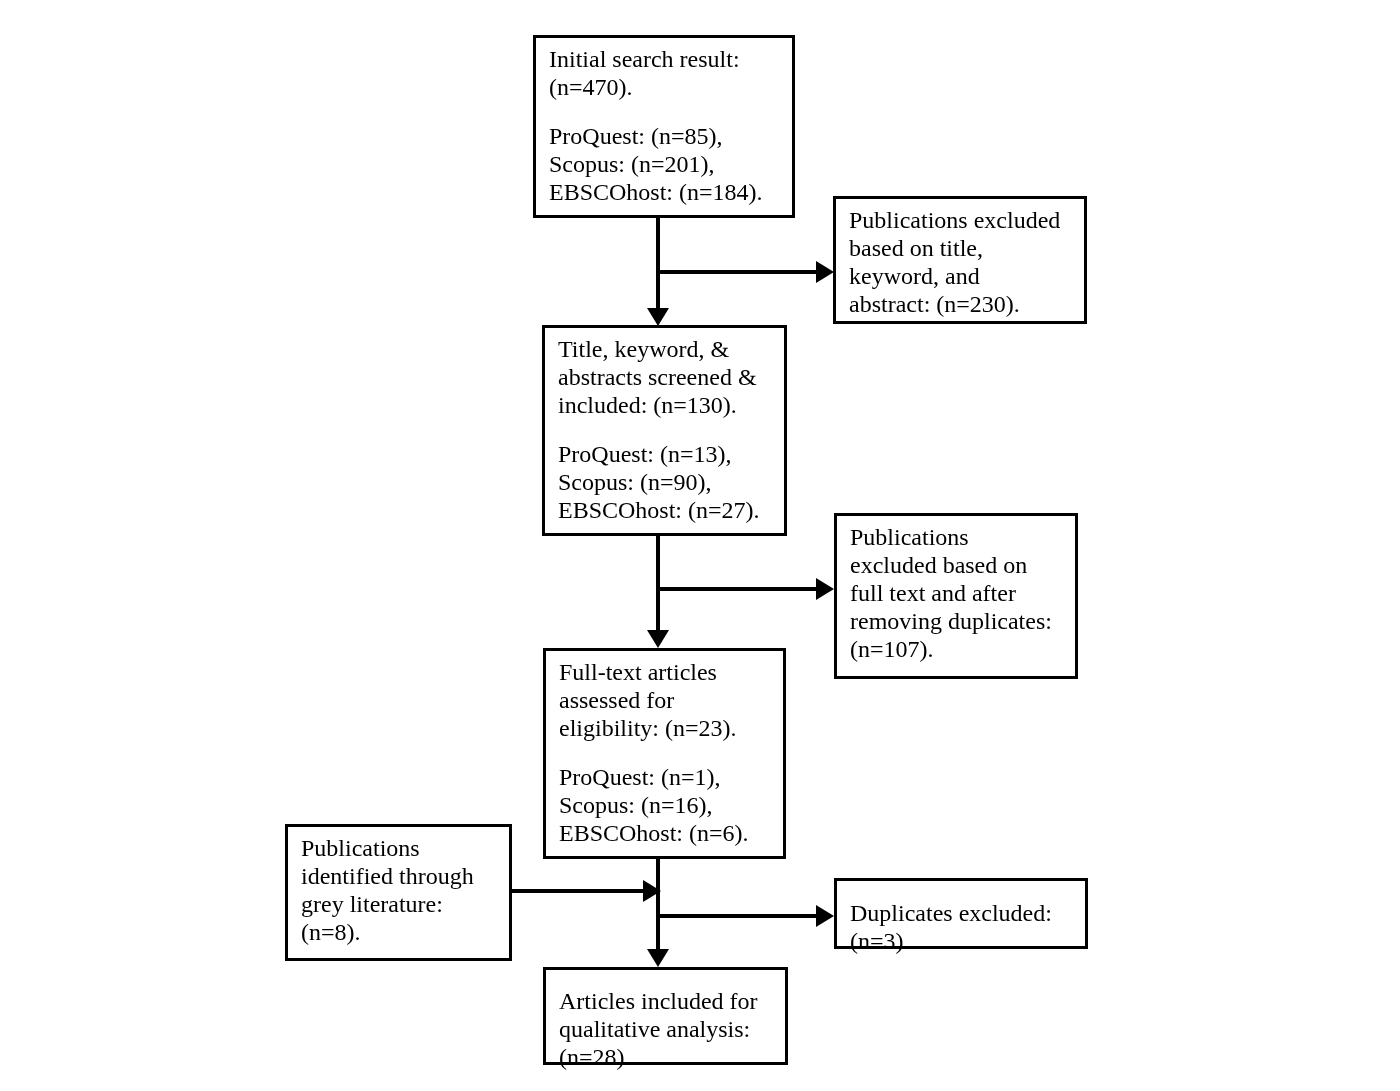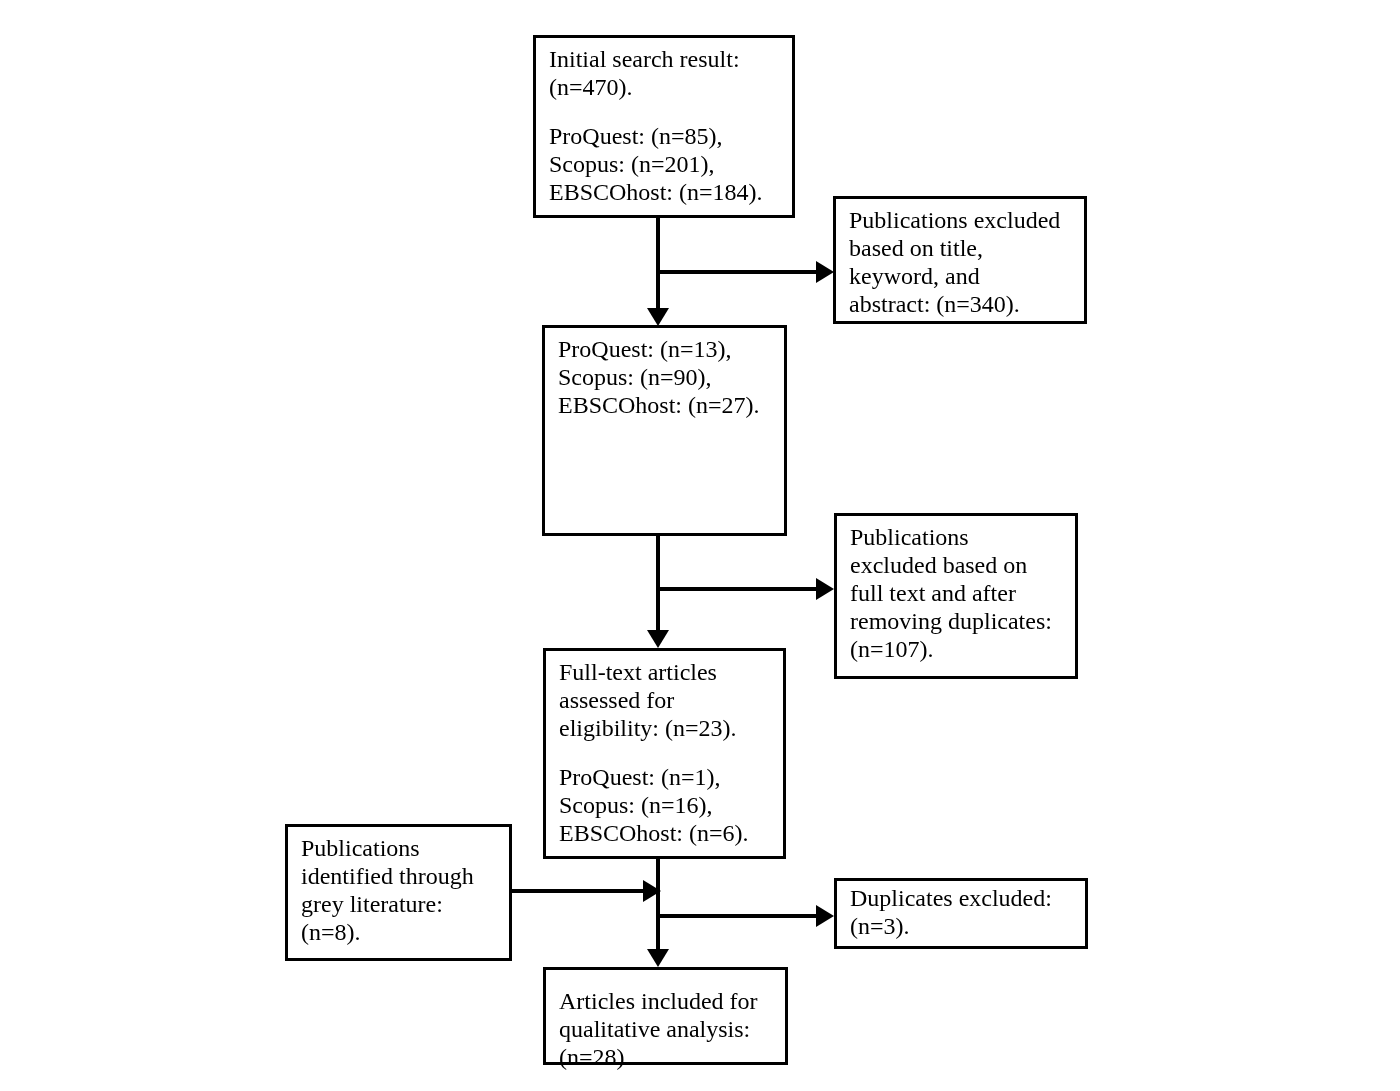--- a/index.html
+++ b/index.html
@@ -40,21 +40,21 @@
   .flowbox p + p {
     margin-top: 21px;
   }
   
   .b-initial   { left: 533px; top: 35px;  width: 262px; height: 183px; }
   .b-excl-tka  { left: 833px; top: 196px; width: 254px; height: 128px; }
   .b-screened  { left: 542px; top: 325px; width: 245px; height: 211px; }
   .b-excl-ft   { left: 834px; top: 513px; width: 244px; height: 166px; }
   .b-fulltext  { left: 543px; top: 648px; width: 243px; height: 211px; }
   .b-grey      { left: 285px; top: 824px; width: 227px; height: 137px; }
-  .b-dup       { left: 834px; top: 878px; width: 254px; height: 71px; padding-top: 3px; }
+  .b-dup       { left: 834px; top: 878px; width: 254px; height: 71px; padding-top: 18px; }
   .b-included  { left: 543px; top: 967px; width: 245px; height: 98px; padding-top: 17px; }
 
   .connectors line {
     stroke: #000000;
     stroke-width: 4;
   }
   .connectors polygon {
     fill: #000000;
     stroke: none;
   }
@@ -107,24 +107,27 @@
 (n=470).</p>
     <p>ProQuest: (n=85),
 Scopus: (n=201),
 EBSCOhost: (n=184).</p>
   </div>
 
   <div class="flowbox b-excl-tka">
     <p>Publications excluded
 based on title,
 keyword, and
-abstract: (n=340).</p>
+abstract: (n=230).</p>
   </div>
 
   <div class="flowbox b-screened">
+    <p>Title, keyword, &amp;
+abstracts screened &amp;
+included: (n=130).</p>
     <p>ProQuest: (n=13),
 Scopus: (n=90),
 EBSCOhost: (n=27).</p>
   </div>
 
   <div class="flowbox b-excl-ft">
     <p>Publications
 excluded based on
 full text and after
 removing duplicates:

